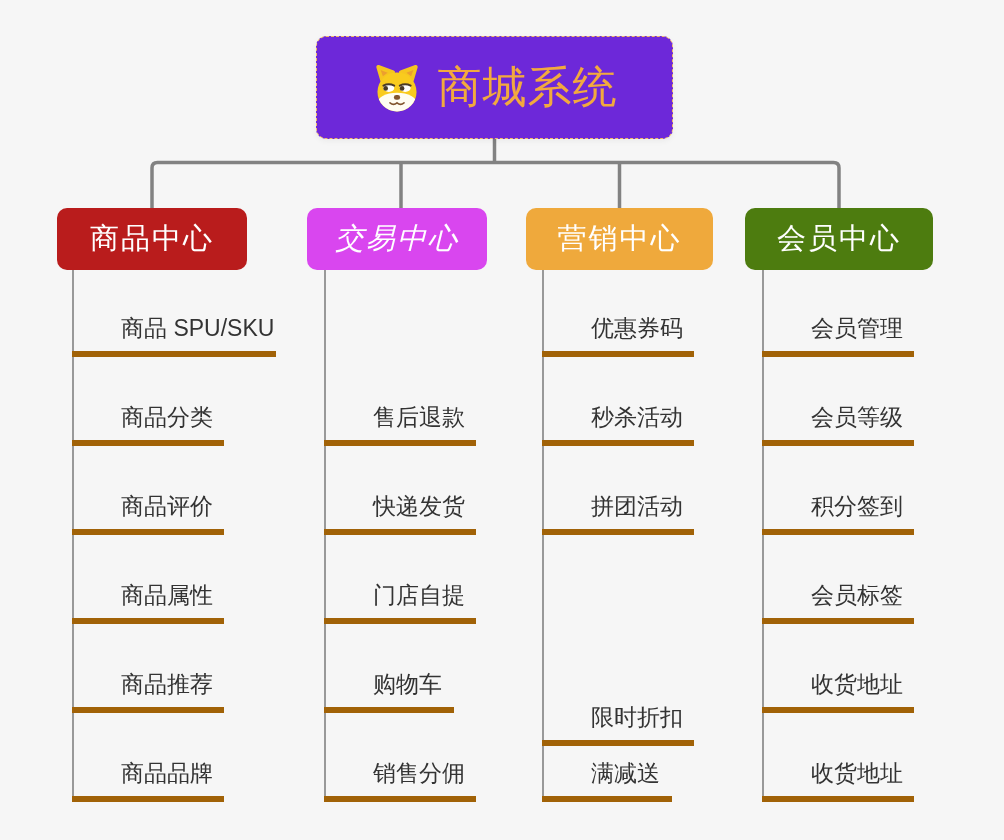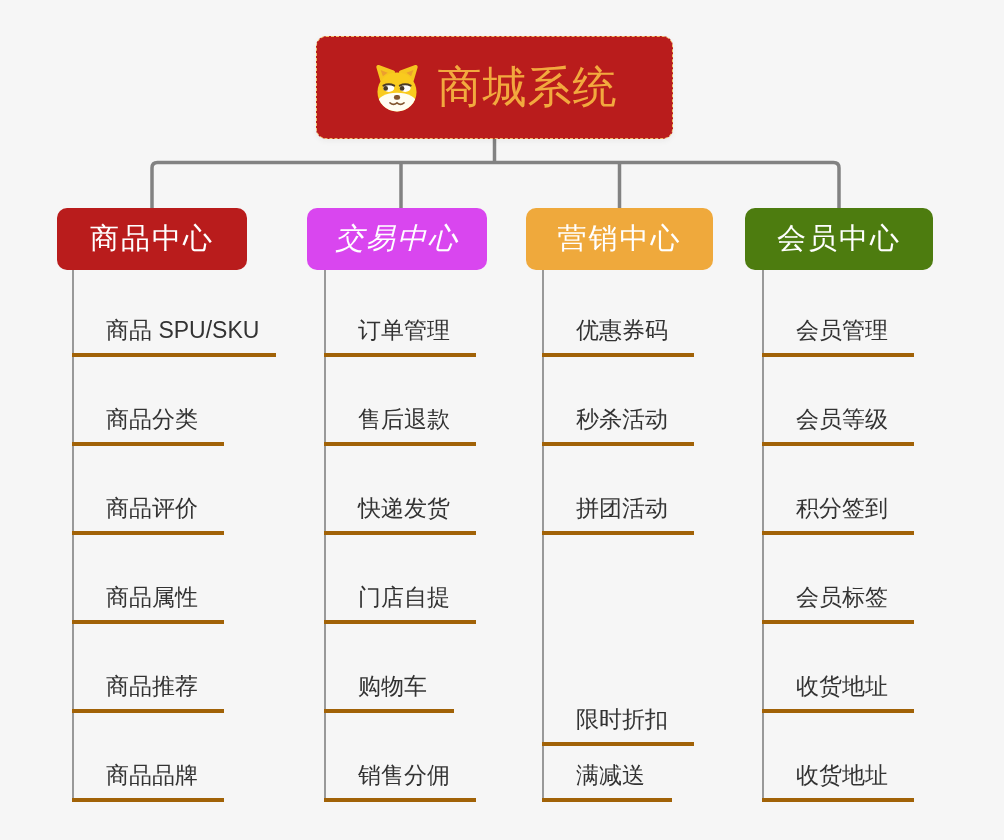--- a/index.html
+++ b/index.html
@@ -2,40 +2,40 @@
 <html><head>
 <meta charset="utf-8">
 <style>
   html,body{margin:0;padding:0;}
   body{font-family:"Liberation Sans","DejaVu Sans",sans-serif;}
   .canvas{position:relative;width:1004px;height:840px;background:#F6F6F6;overflow:hidden;}
   .connectors{position:absolute;left:0;top:0;pointer-events:none;}
 
   .root-node{
     position:absolute;left:316px;top:36px;width:357px;height:103px;
-    background:#b91c1c;border:1.5px dashed #F3BC68;border-radius:10px;
+    background:#6d28d9;border:1.5px dashed #F3BC68;border-radius:10px;
     display:flex;align-items:center;justify-content:center;gap:16px;
     box-shadow:0 2px 6px rgba(0,0,0,0.05);box-sizing:border-box;
   }
   .root-title{font-size:44px;letter-spacing:1px;color:#F2A93E;}
   .dog{display:flex;align-items:center;}
 
   .branch-header{
     position:absolute;top:208px;height:62px;border-radius:10px;
     display:flex;align-items:center;justify-content:center;
     color:#FFFFFF;font-size:29px;letter-spacing:2px;
   }
 
   .spine{position:absolute;top:270px;width:2px;height:532px;background:#999999;}
 
   .leaf{
     position:absolute;height:46px;box-sizing:border-box;
-    border-bottom:4px solid #a16207;
+    border-bottom:6px solid #a16207;
     display:flex;align-items:flex-end;
-    padding:0 0 7px 34px;
+    padding:0 0 7px 49px;
   }
   .leaf span{font-size:23px;color:#333333;white-space:nowrap;}
 </style>
 </head>
 <body>
 
 <div class="canvas" style="background-color: rgb(246, 246, 246);">
 
   <svg class="connectors" width="1004" height="840">
     <path d="M494.5 139 V164
@@ -93,23 +93,20 @@
   <div class="leaf" style="left:72px;top:578px;width:152px">
       <span>商品属性</span>
     </div>
   <div class="leaf" style="left:72px;top:667px;width:152px">
       <span>商品推荐</span>
     </div>
   <div class="leaf" style="left:72px;top:756px;width:152px">
       <span>商品品牌</span>
     </div>
 
-  <div class="leaf" style="left:324px;top:311px;width:152px">
-      <span>订单管理</span>
-    </div>
   <div class="leaf" style="left:324px;top:400px;width:152px">
       <span>售后退款</span>
     </div>
   <div class="leaf" style="left:324px;top:489px;width:152px">
       <span>快递发货</span>
     </div>
   <div class="leaf" style="left:324px;top:578px;width:152px">
       <span>门店自提</span>
     </div>
   <div class="leaf" style="left:324px;top:667px;width:130px">

